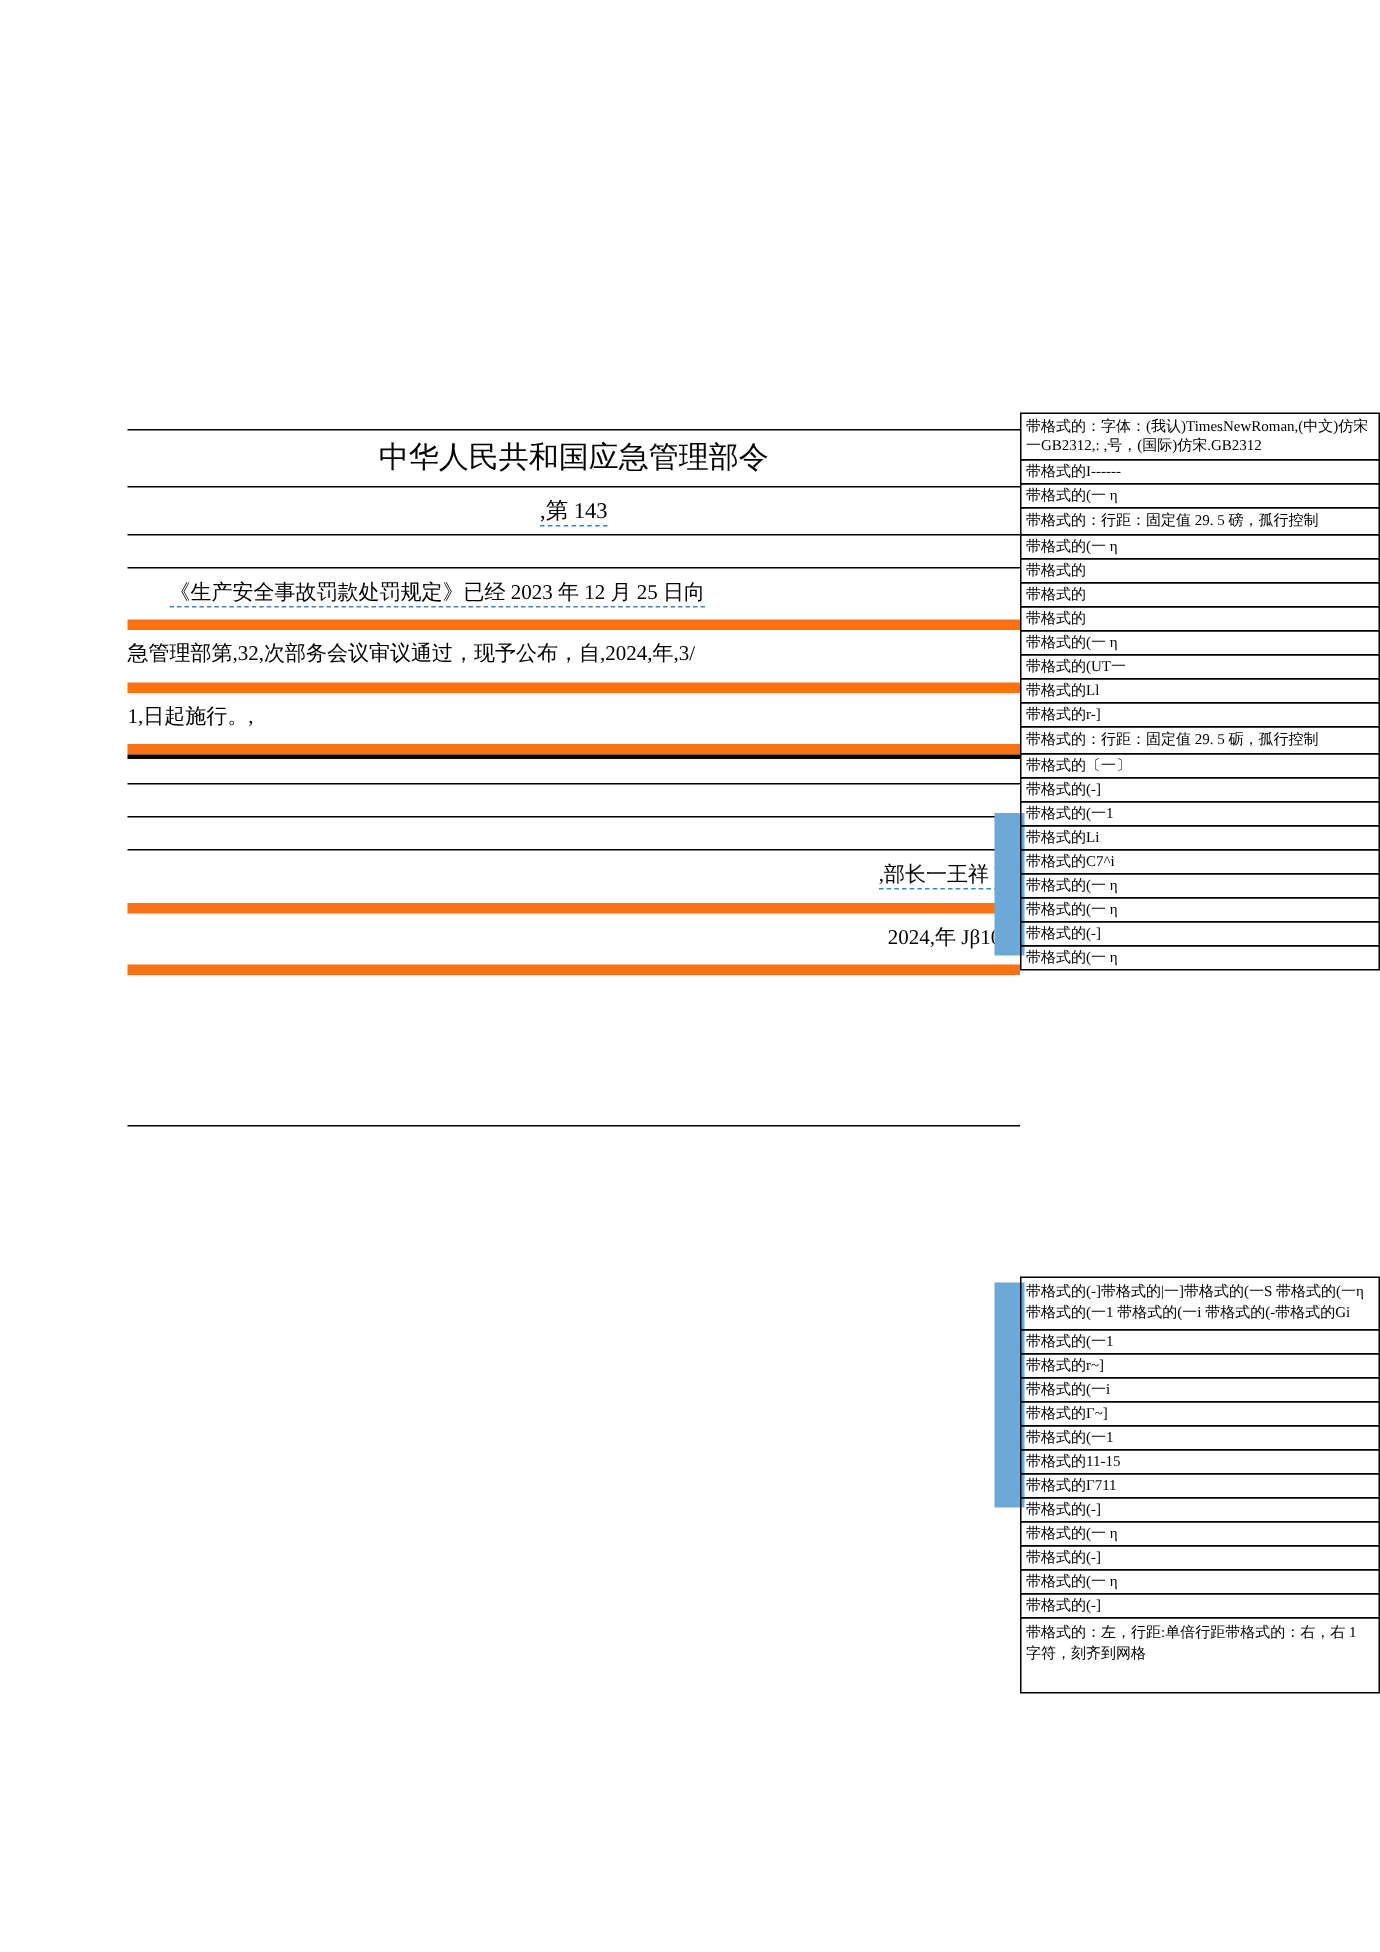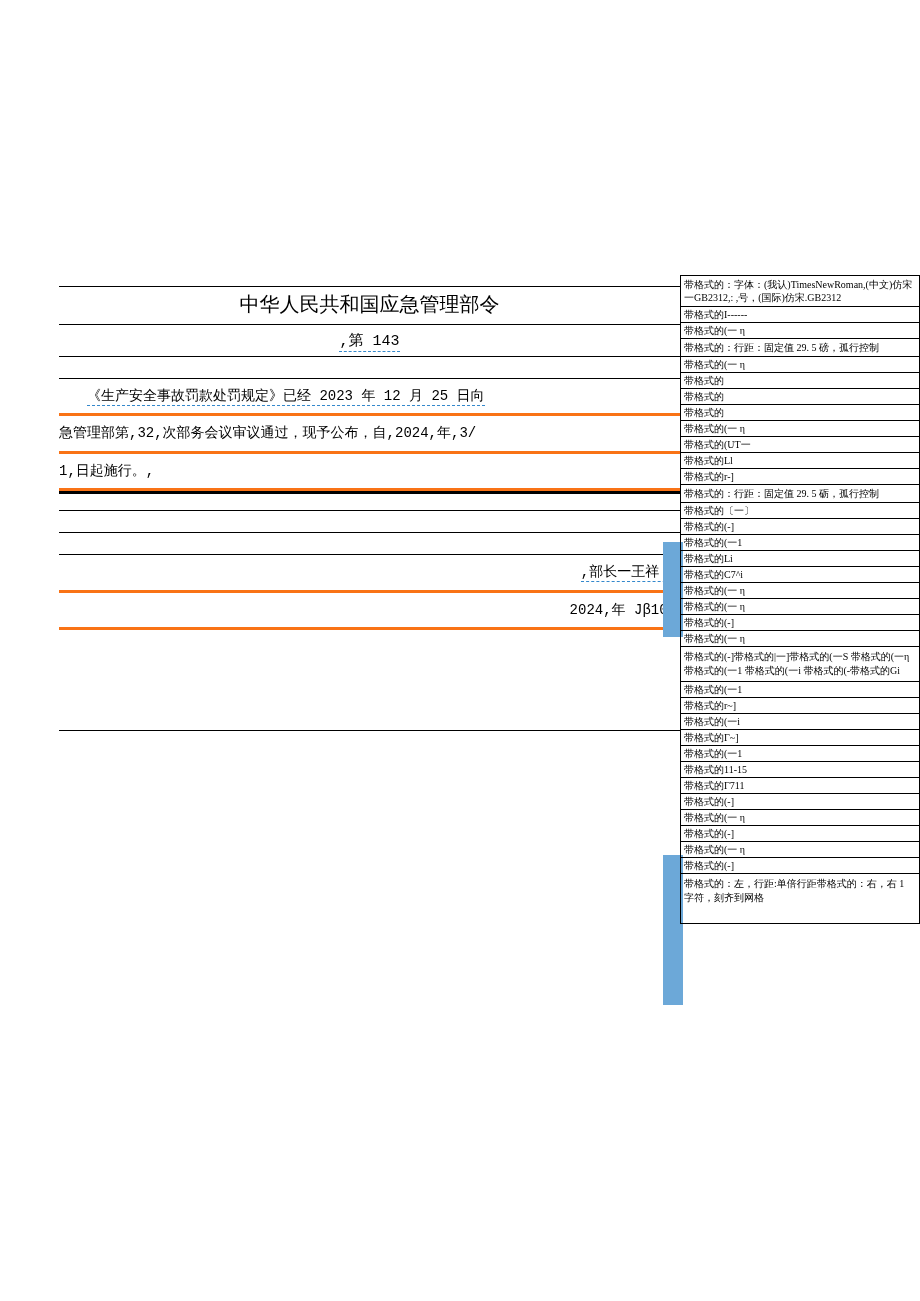--- a/index.html
+++ b/index.html
@@ -14,44 +14,43 @@
     font-family: "SimSun", "FangSong", serif;
     position: relative;
     font-size: 12px;
   }
   .page-wrap {
     display: flex;
     width: 100%;
   }
   .left-col {
     width: 680px;
-    padding-left: 59px;
+    padding-left: 85px;
     padding-top: 275px;
-    font-family: Liberation Mono, monospace;
   }
   .right-col {
     width: 240px;
     padding-top: 275px;
     position: relative;
   }
   .title-line {
     font-size: 20px;
     text-align: center;
     border-bottom: 1.5px solid #000;
     padding: 4px 0 6px 0;
   }
   .sub-line {
     font-size: 15px;
     text-align: center;
     border-bottom: 1px solid #000;
     padding: 6px 0;
   }
   .body-line {
     font-size: 14px;
-    border-bottom: 3px solid #f97316;
+    border-bottom: 7px solid #f97316;
     padding: 6px 0;
     line-height: 1.6;
   }
   .empty-line {
     border-bottom: 1px solid #000;
     height: 22px;
   }
   .empty-line.thick {
     border-top: 3px solid #000;
     border-bottom: 1px solid #000;
@@ -101,20 +100,21 @@
     font-size: 10px;
     line-height: 1.3;
     padding: 2px 3px;
     margin-bottom: -1px;
   }
   .sep-top {
     height: 12px;
     border-bottom: 1px solid #000;
   }
   .note-group-2 {
+    margin-top: 205px;
   }
   .multi-line {
     border: 1px solid #000;
     font-size: 10px;
     line-height: 1.4;
     padding: 3px;
     margin-bottom: -1px;
   }
   .underline-thin {
     border-bottom: 1px solid #000;

